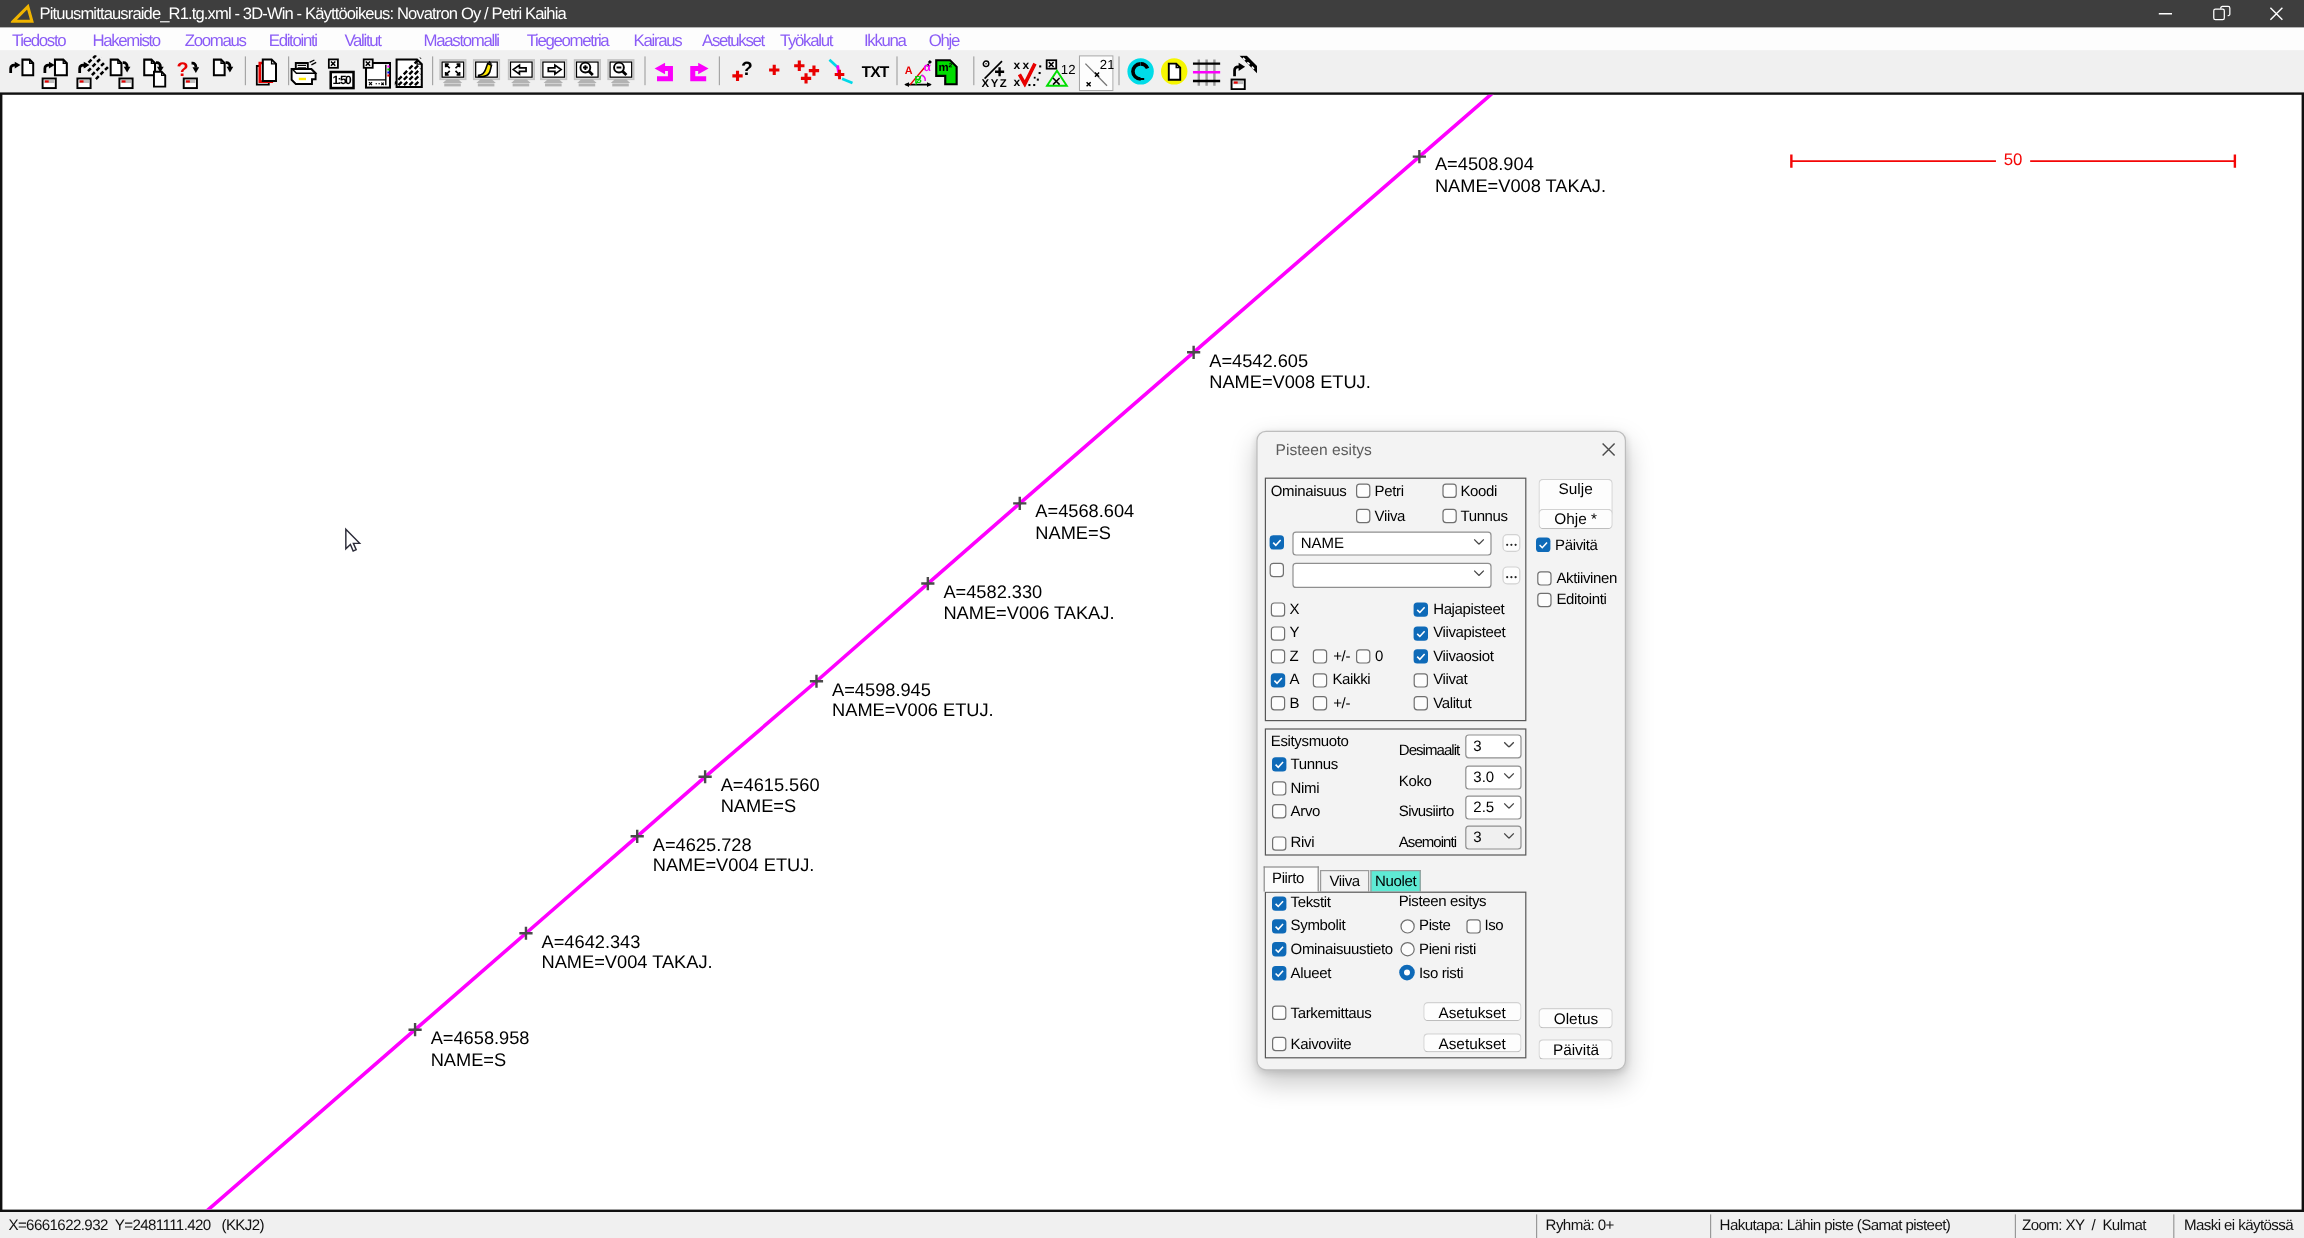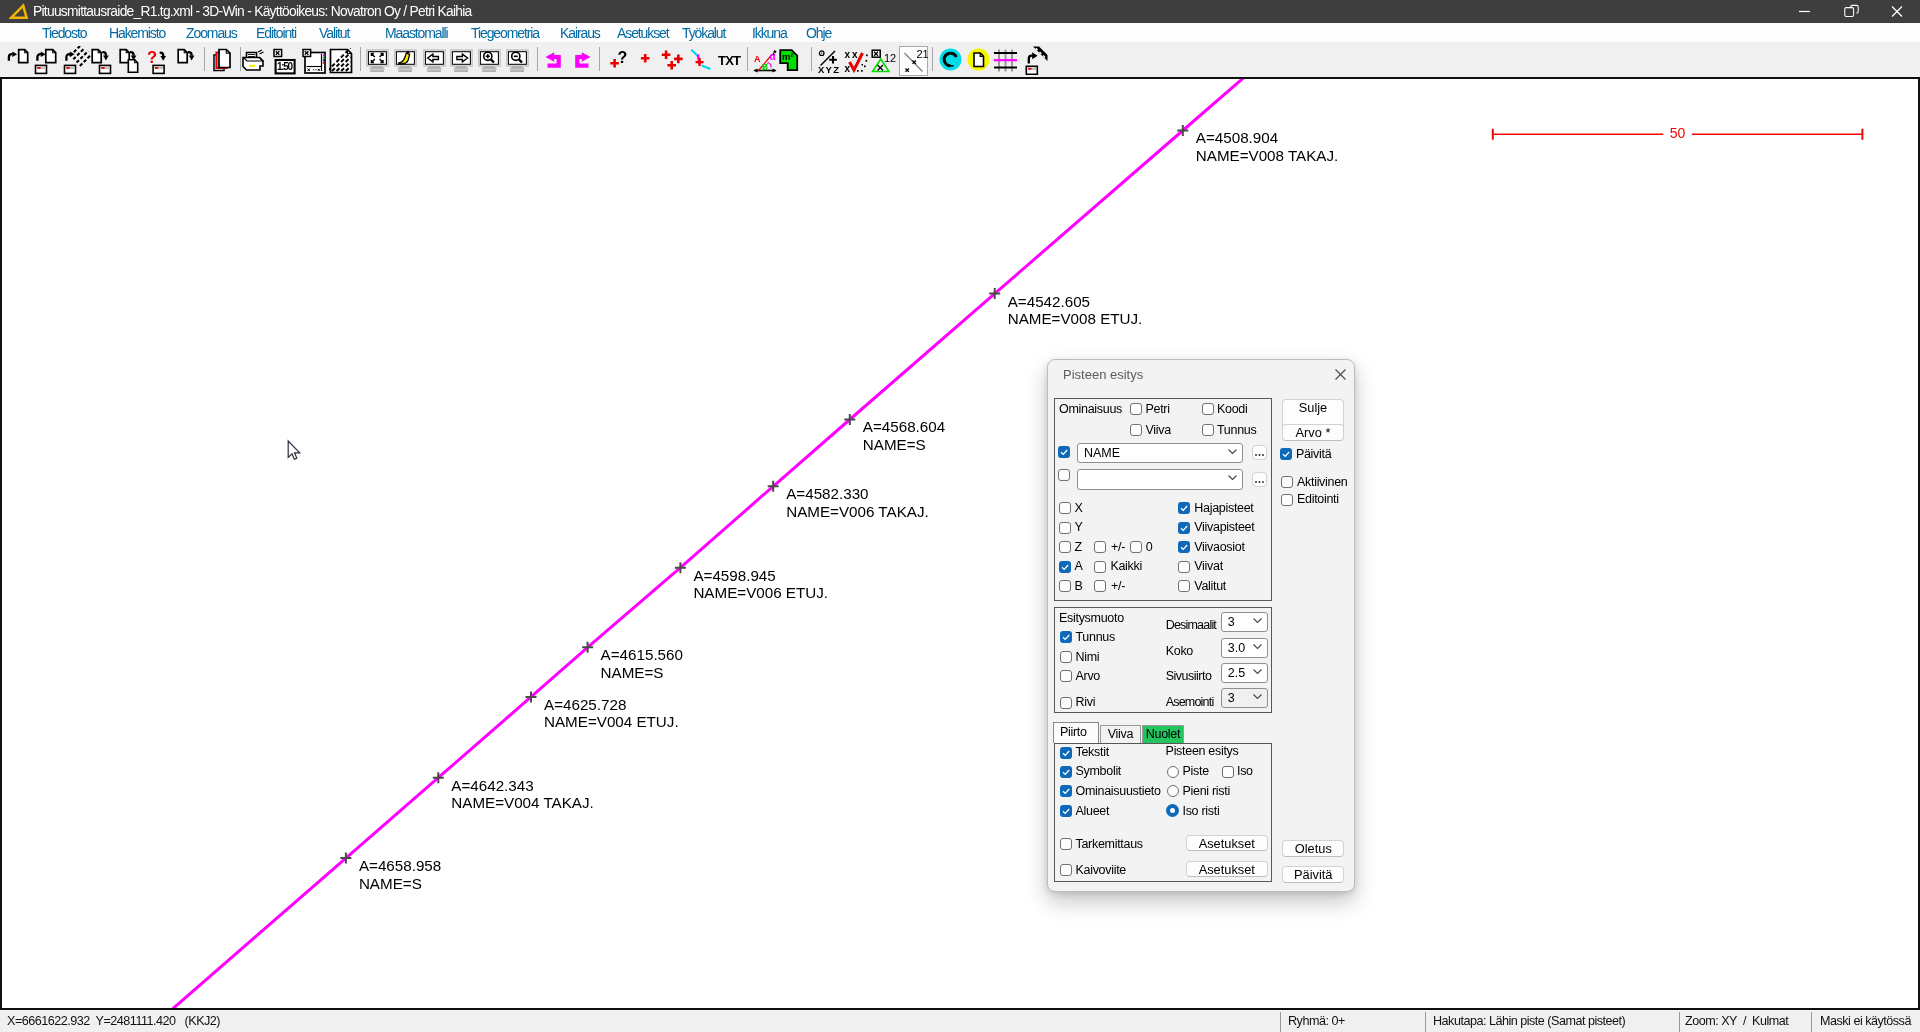--- a/index.html
+++ b/index.html
@@ -2,21 +2,21 @@
 <html><head>
 <meta charset="utf-8">
 <style>
 * { margin:0; padding:0; box-sizing:border-box; }
 html,body { width:1920px; height:1032px; overflow:hidden; font-family:"Liberation Sans", sans-serif; background:#f0f0f0; }
 #titlebar { position:absolute; left:0; top:0; width:1920px; height:23px; background:#3e3e3e; }
 #titlebar .ttl { position:absolute; left:33px; top:3.5px; font-size:13.8px; color:#ffffff; letter-spacing:-0.72px; }
 #logo { position:absolute; left:9px; top:3px; }
 .wbtn { position:absolute; top:0; height:23px; }
 #menubar { position:absolute; left:0; top:23px; width:1920px; height:19px; background:#fdfdfd; }
-.mi { position:absolute; top:2px; font-size:14px; letter-spacing:-1.1px; color:#0369a1;margin-left:32px; }
+.mi { position:absolute; top:2px; font-size:14px; letter-spacing:-1.1px; color:#8b5cf6; }
 #toolbar { position:absolute; left:0; top:42px; width:1920px; height:35px; background:#f0f0f0; }
 .tsep { position:absolute; top:5px; width:1px; height:24px; background:#a6a6a6; }
 .ico { position:absolute; }
 #canvas { position:absolute; left:0; top:77px; width:1920px; height:933px; background:#ffffff; border:2px solid #101010; }
 .lbl { position:absolute; font-size:15.2px; line-height:17.6px; color:#000000; white-space:pre; }
 #statusbar { position:absolute; left:0; top:1010px; width:1920px; height:22px; background:#f0f0f0; font-size:12.6px; letter-spacing:-0.5px; color:#111; }
 .sf { position:absolute; top:4px; }
 .ssep { position:absolute; top:2px; width:1px; height:20px; background:#999; }
 #dialog { position:absolute; left:1047px; top:359px; width:308px; height:533px; background:#f3f3f3; border:1px solid #bdbdbd; border-radius:8px; box-shadow:0 10px 22px rgba(0,0,0,0.22), 0 2px 6px rgba(0,0,0,0.12); }
 .dt { position:absolute; left:15px; top:7px; font-size:13px; color:#5c5c5c; }
@@ -378,21 +378,21 @@
 </div>
 <div id="dialog">
   <div class="dt">Pisteen esitys</div>
   <svg style="position:absolute; left:287px; top:9px" width="11" height="11">
       <path d="M0.5 0.5 l10 10 M10.5 0.5 l-10 10" stroke="#4c4c4c" stroke-width="1.2"></path>
     </svg>
   <div class="gbox" style="left:6px; top:38px; width:218px; height:203px"></div>
   <div class="gbox" style="left:6px; top:246.5px; width:218px; height:106px"></div>
   <div class="tab" style="left:5px; top:362px; width:46px; height:21px; background:#fbfbfb; border-color:#8a8a8a; border-bottom:none; line-height:19px; z-index:2; text-align:left; padding-left:6px">Piirto</div>
   <div class="tab" style="left:52px; top:365px; width:41px; height:18px; background:#f2f2f2; border-color:#9a9a9a; border-bottom:none; line-height:17px">Viiva</div>
-  <div class="tab" style="left:94px; top:365px; width:42px; height:18px; background:#22c55e; border-color:#9a9a9a; border-bottom:none; line-height:17px">Nuolet</div>
+  <div class="tab" style="left:94px; top:365px; width:42px; height:18px; background:#5eead4; border-color:#9a9a9a; border-bottom:none; line-height:17px">Nuolet</div>
   <div class="gbox" style="left:6px; top:382.5px; width:218px; height:139.5px"></div>
 
   <div class="dlbl" style="left:11px; top:42.2px">Ominaisuus</div>
   <div class="cb" style="left:82.4px; top:43.4px"></div>
   <div class="dlbl" style="left:97.5px; top:42.2px">Petri</div>
   <div class="cb" style="left:154px; top:43.4px"></div>
   <div class="dlbl" style="left:169px; top:42.2px">Koodi</div>
   <div class="cb" style="left:82.4px; top:64.4px"></div>
   <div class="dlbl" style="left:97.5px; top:63.2px">Viiva</div>
   <div class="cb" style="left:154px; top:64.4px"></div>
@@ -547,21 +547,21 @@
   <div class="cb" style="left:173.5px; top:405.5px"></div>
   <div class="dlbl" style="left:189px; top:404.3px">Iso</div>
   <div class="rad" style="left:118.9px; top:425.3px"></div>
   <div class="dlbl" style="left:134.5px; top:424.1px">Pieni risti</div>
   <div class="radc" style="left:118.4px; top:444.3px"></div>
   <div class="dlbl" style="left:134.5px; top:443.6px">Iso risti</div>
   <div class="btn" style="left:137.8px; top:475px; width:82px; height:16px; line-height:15px">Asetukset</div>
   <div class="btn" style="left:137.8px; top:500.5px; width:82px; height:16px; line-height:15px">Asetukset</div>
 
   <div class="btn" style="left:234px; top:38.6px; width:62px; height:32px; line-height:15px">Sulje</div>
-  <div class="btn" style="left:234px; top:64.3px; width:62px; height:17px; line-height:16px">Arvo *</div>
+  <div class="btn" style="left:234px; top:64.3px; width:62px; height:17px; line-height:16px">Ohje *</div>
   <div class="cbc" style="left:232.3px; top:88.2px">
       <svg width="10" height="10" viewBox="0 0 10 10">
         <path d="M2 5.2 l2.2 2.2 L8.2 3" fill="none" stroke="#fff" stroke-width="1.3"></path>
       </svg>
     </div>
   <div class="dlbl" style="left:247.9px; top:87px">Päivitä</div>
   <div class="cb" style="left:233.1px; top:115.7px"></div>
   <div class="dlbl" style="left:249px; top:114.5px">Aktiivinen</div>
   <div class="cb" style="left:233.1px; top:133.6px"></div>
   <div class="dlbl" style="left:249px; top:132.4px">Editointi</div>

